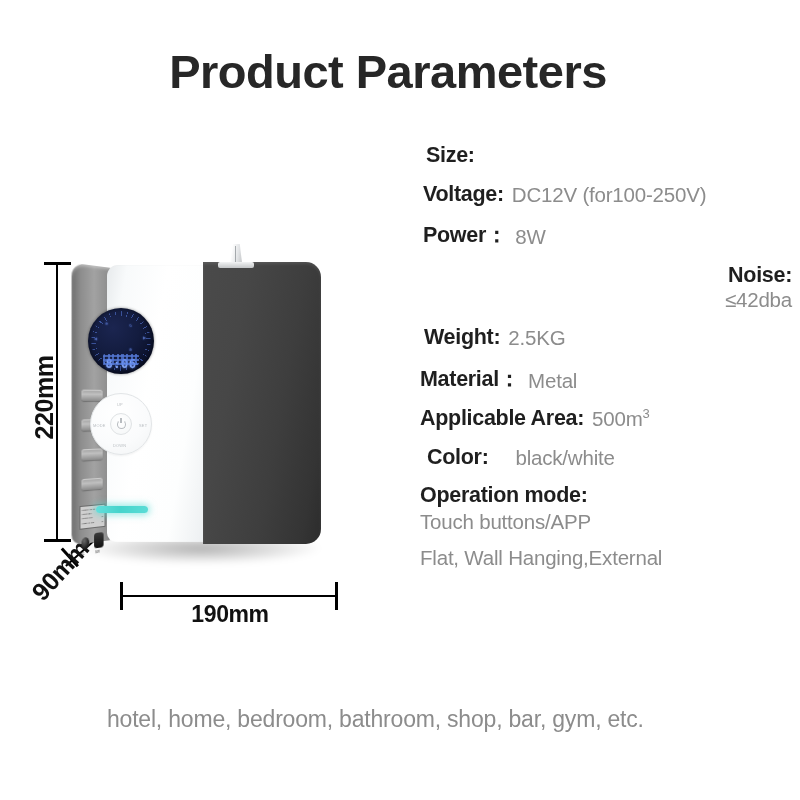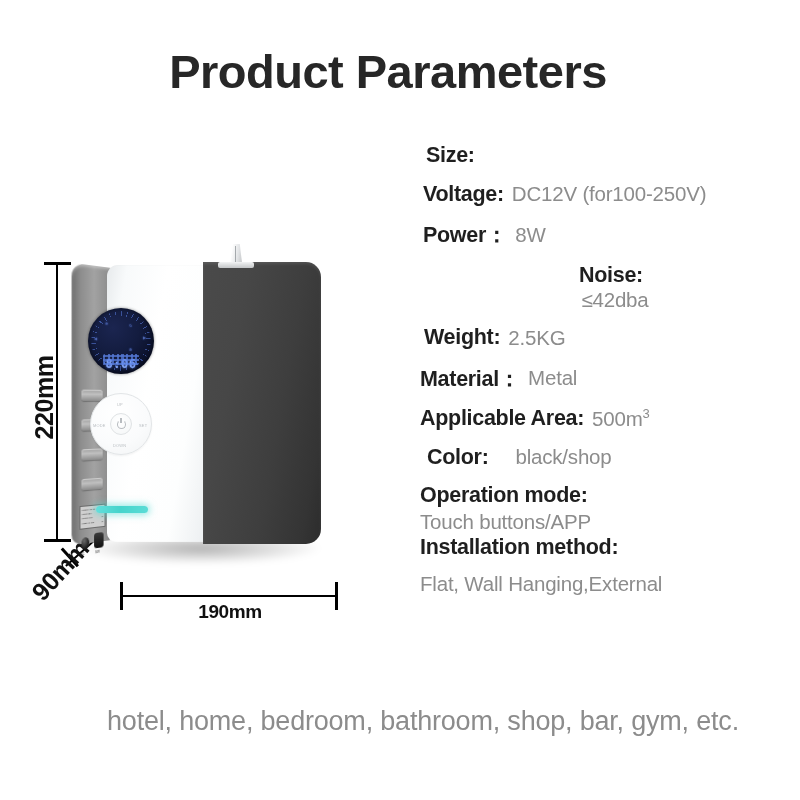--- a/index.html
+++ b/index.html
@@ -48,21 +48,21 @@
   }
 
   
   #dim-190-line { left:102px; top:380px; width:218px; height:2.4px; }
   #dim-190-tick-l { left:102px; top:367px; width:2.6px; height:28px; }
   #dim-190-tick-r { left:317px; top:367px; width:2.6px; height:28px; }
   #dim-190-label {
     position:absolute;
     left:122px; top:386px;
     width:180px; text-align:center;
-    font-size:19px; font-weight:700; color:#111;
+    font-size:23px; font-weight:700; color:#111;
     letter-spacing:-0.4px; white-space:nowrap;
   }
 
   
   #dim-90-line {
     left:48px; top:350px;
     width:70px; height:2.4px;
     transform:rotate(-42deg);
     transform-origin:left center;
   }
@@ -296,21 +296,21 @@
   }
 
   
   #spec-list {
     position:absolute;
     left:420px; top:143px;
     width:372px;
   }
   .spec-row {
     display:flex;
-    align-items:center;
+    align-items:flex-end;
     white-space:nowrap;
     margin-bottom:13.5px;
   }
   .spec-label {
     font-size:21.5px;
     font-weight:700;
     color:#1f1f1f;
     letter-spacing:-0.3px;
   }
   .spec-value {
@@ -348,21 +348,21 @@
     position:absolute;
     left:102px; top:695px;
     width:660px;
   }
   #scenarios-label {
     font-size:21.5px; font-weight:700; color:#1f1f1f;
     letter-spacing:-0.3px; white-space:nowrap;
   }
   #scenarios-value {
     margin-top:11px; margin-left:5px;
-    font-size:27px; font-weight:400; color:#8c8c8c;
+    font-size:23px; font-weight:400; color:#8c8c8c;
     letter-spacing:-0.2px; white-space:nowrap;
   }
 </style>
 </head>
 <body>
 
 <h1 id="page-title">Product Parameters</h1>
 
 <div id="product-figure">
 
@@ -480,29 +480,28 @@
   </div>
 
   <div class="spec-row" id="row-applicable-area">
     <span class="spec-label">Applicable Area:</span>
     <span class="spec-value"><span>500m</span><sup>3</sup></span>
   </div>
 
 
   <div class="spec-row" id="row-color">
     <span class="spec-label">Color:</span>
-    <span class="spec-value">black/shop</span>
+    <span class="spec-value">black/white</span>
   </div>
 
   <div class="spec-row stacked" id="row-operation-mode">
     <span class="spec-label">Operation mode:</span>
     <span class="spec-value">Touch buttons/APP</span>
   </div>
 
   <div class="spec-row stacked" id="row-installation-method">
-    <span class="spec-label">Installation method:</span>
     <span class="spec-value">Flat, Wall Hanging,External</span>
   </div>
 </div>
 
 <div id="scenarios">
   <div id="scenarios-value">hotel, home, bedroom, bathroom, shop, bar, gym, etc.</div>
 </div>
 
 </body></html>

